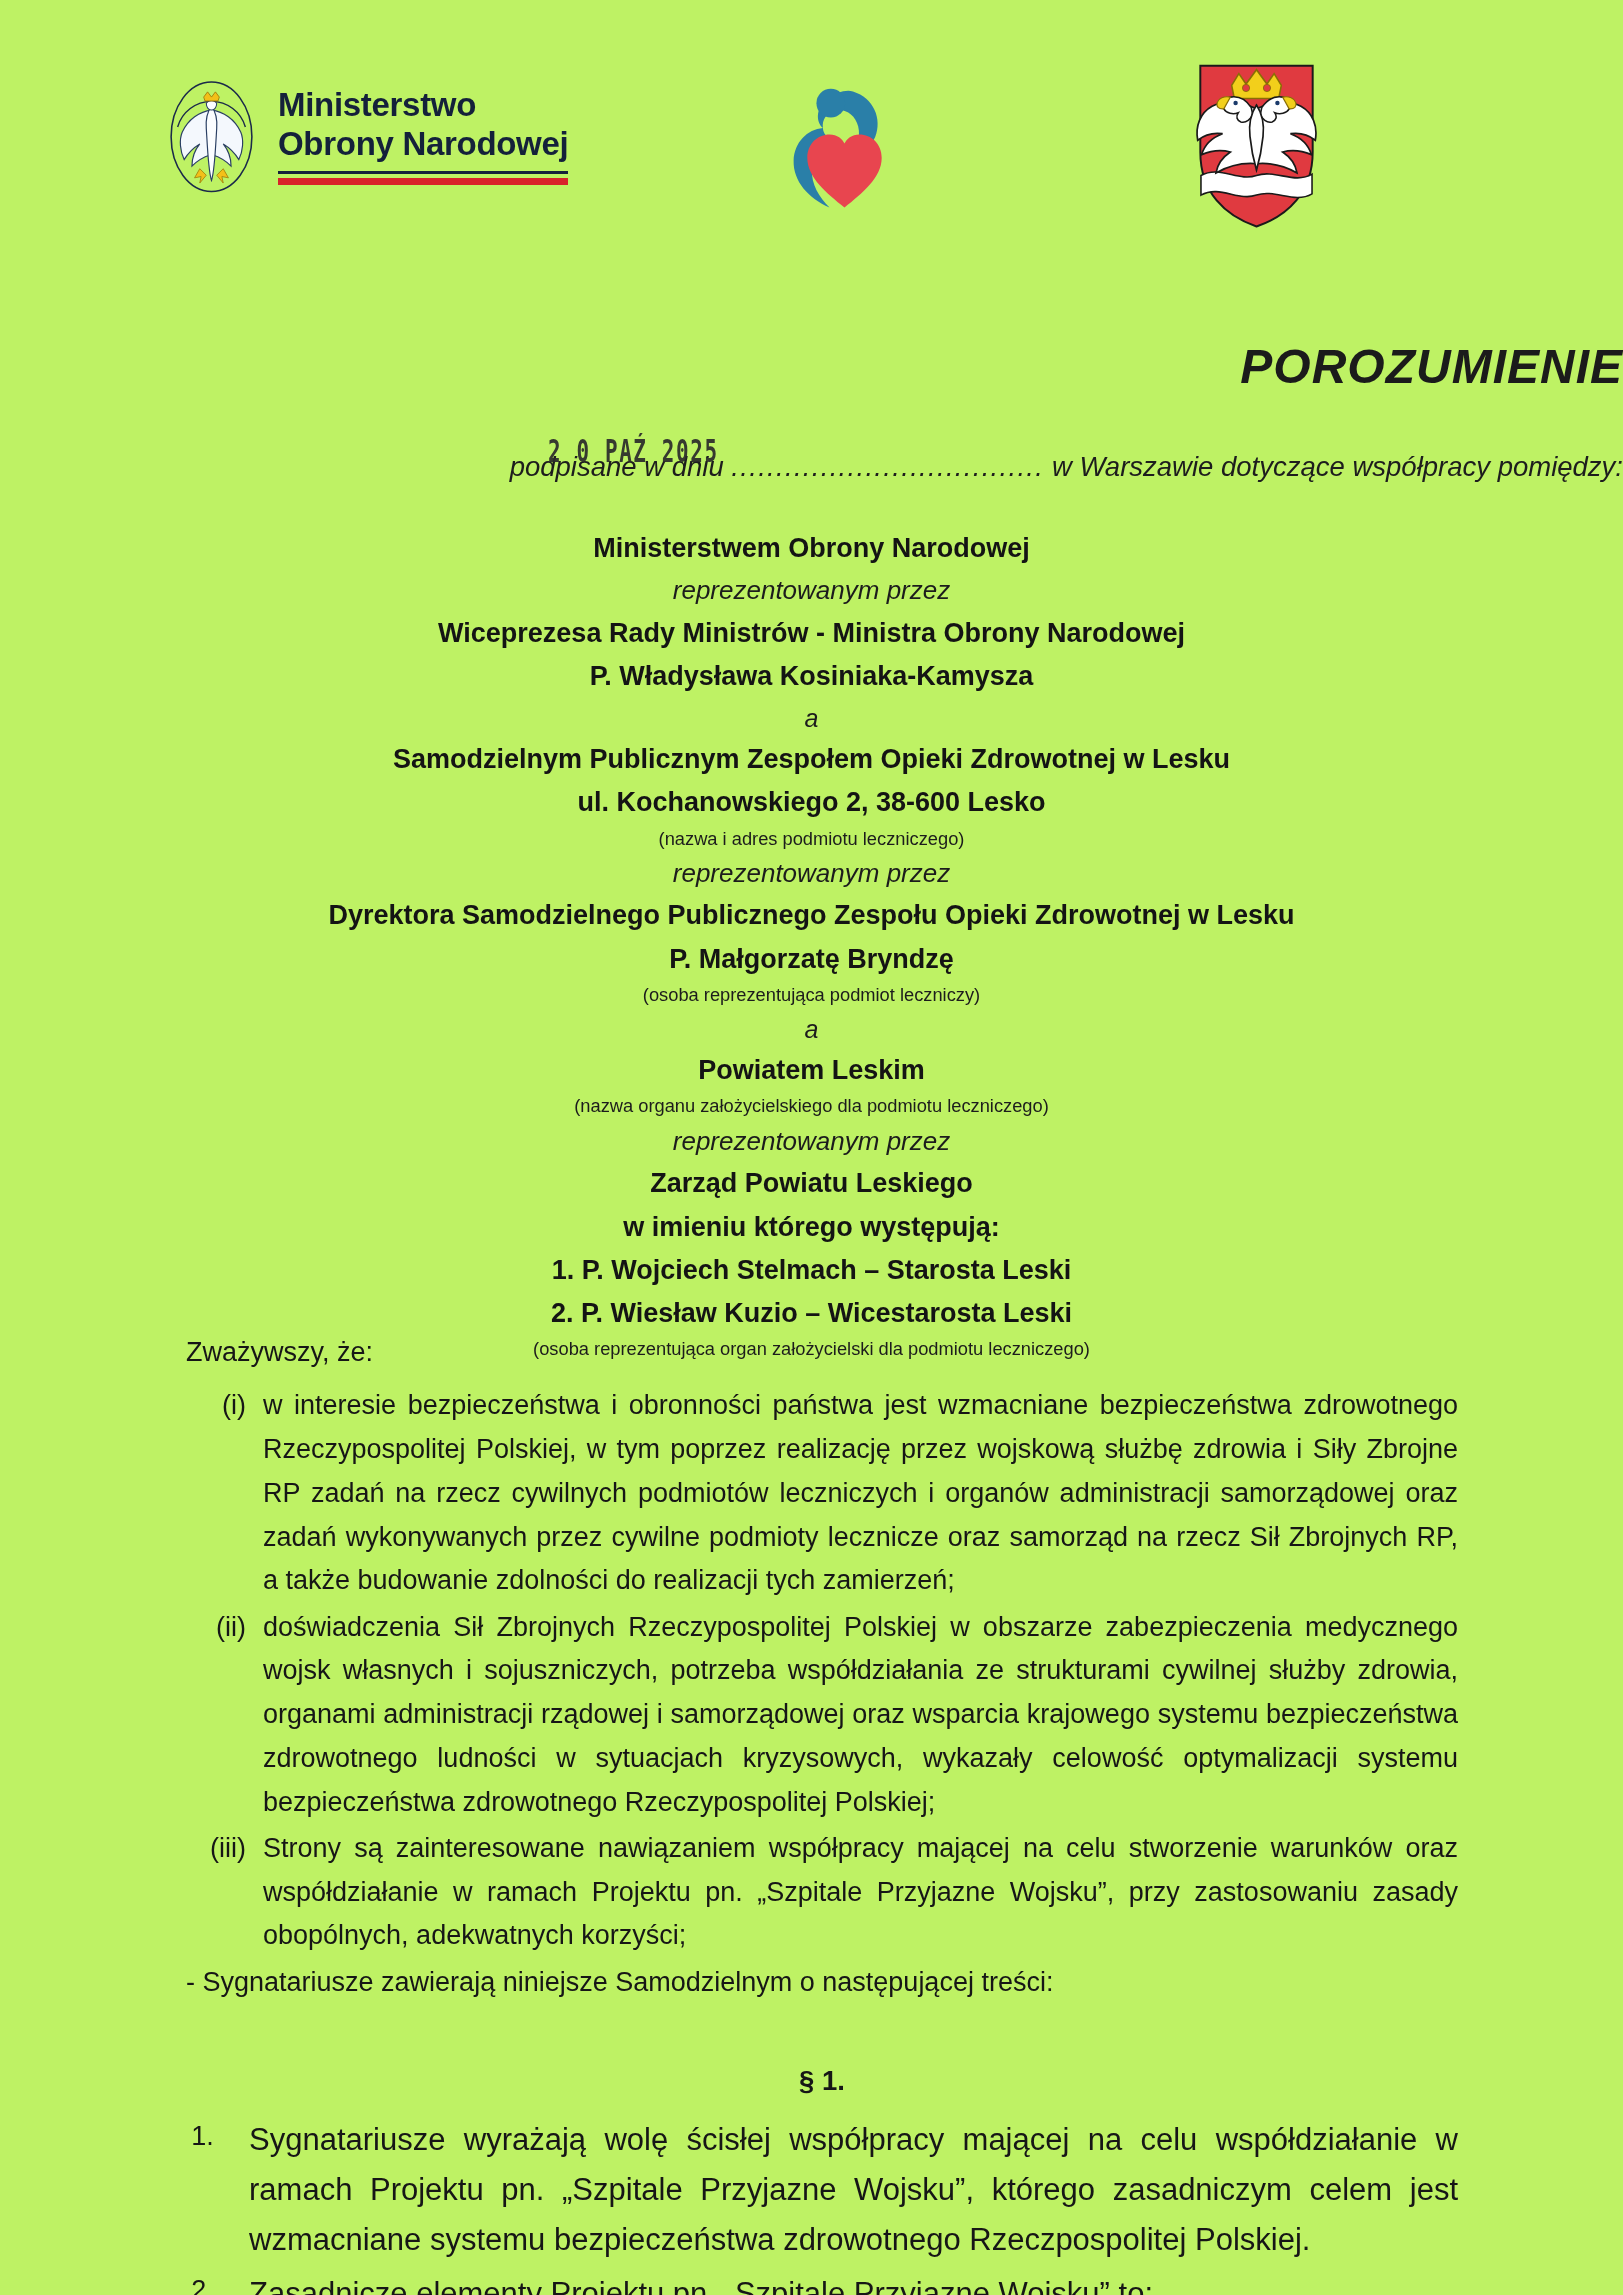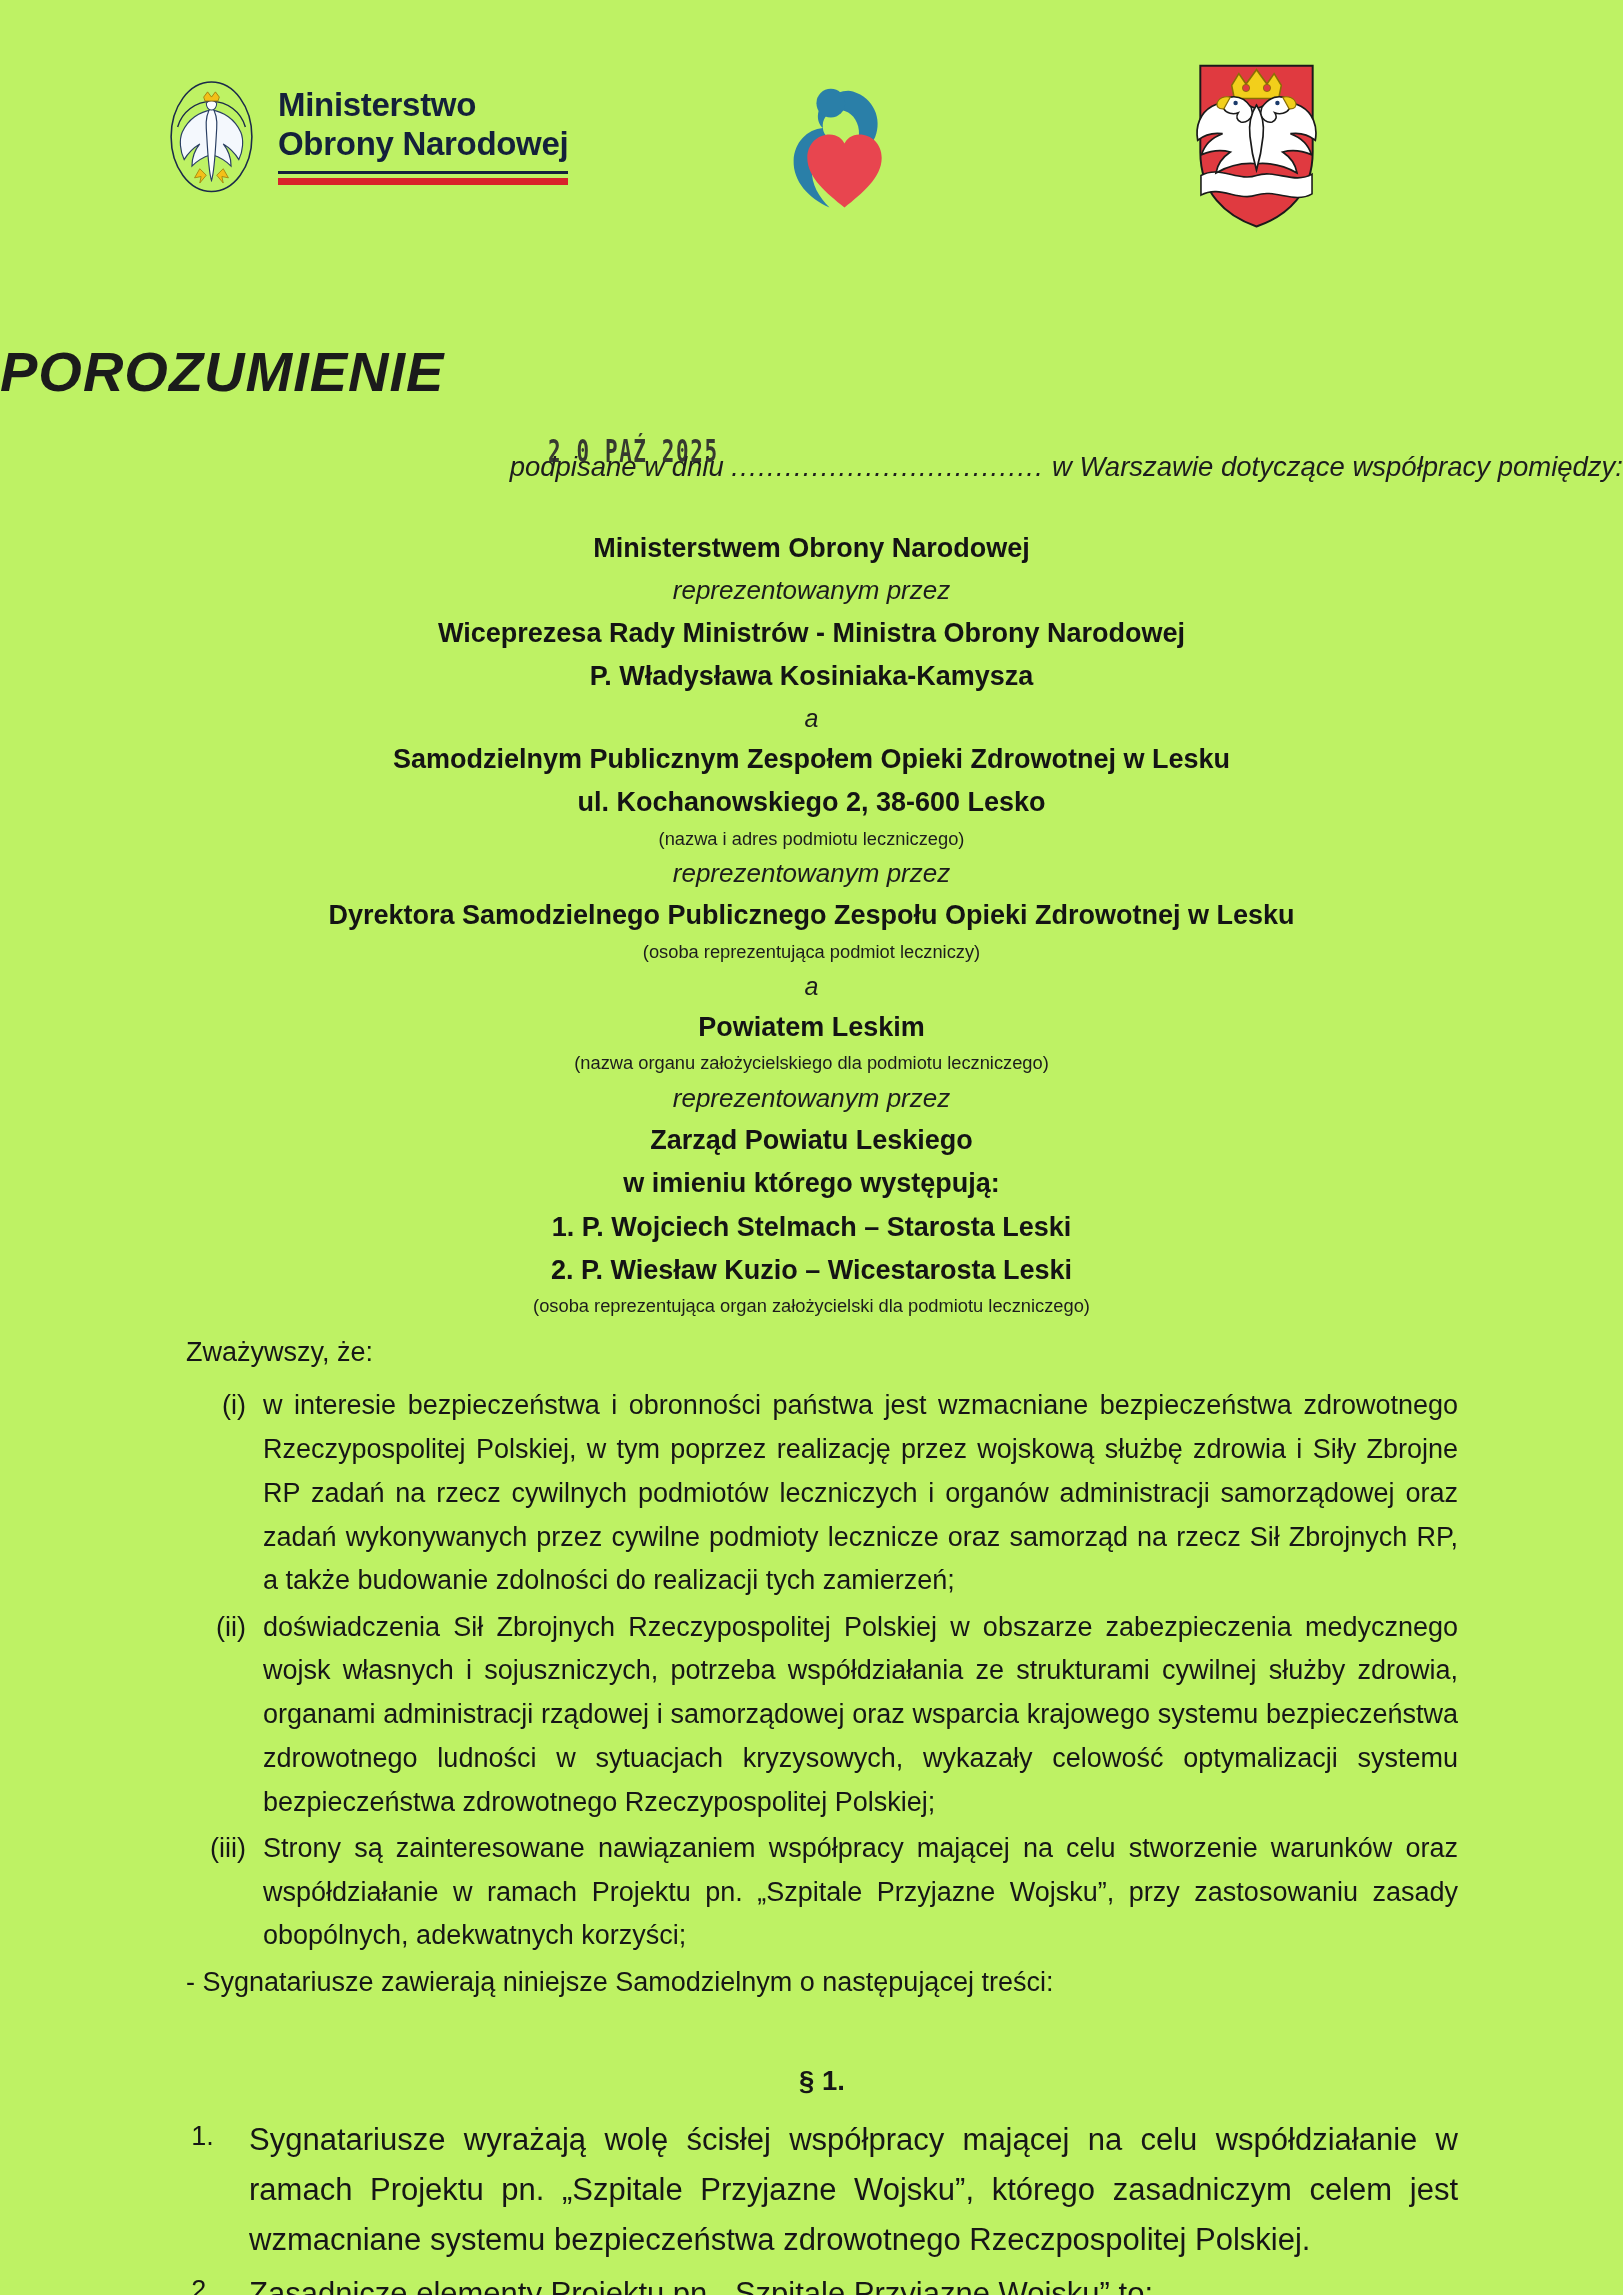--- a/index.html
+++ b/index.html
@@ -91,22 +91,22 @@
     width: 157px;
     height: 196px;
   }
 
   
   .doc-title {
     position: absolute;
     top: 339px;
     left: 0;
     width: 1623px;
-    text-align: left;
-    font-size: 56px;
+    text-align: right;
+    font-size: 48px;
     font-weight: 700;
     font-style: italic;
     letter-spacing: 1px;
     color: #1b1b1b;
   }
 
   
   .signed-line {
     position: absolute;
     top: 451px;
@@ -321,20 +321,21 @@
     <div class="p-bold">Ministerstwem Obrony Narodowej</div>
     <div class="p-ital">reprezentowanym przez</div>
     <div class="p-bold">Wiceprezesa Rady Ministrów - Ministra Obrony Narodowej</div>
     <div class="p-bold">P. Władysława Kosiniaka-Kamysza</div>
     <div class="p-a">a</div>
     <div class="p-bold">Samodzielnym Publicznym Zespołem Opieki Zdrowotnej w Lesku</div>
     <div class="p-bold">ul. Kochanowskiego 2, 38-600 Lesko</div>
     <div class="p-small">(nazwa i adres podmiotu leczniczego)</div>
     <div class="p-ital">reprezentowanym przez</div>
     <div class="p-bold">Dyrektora Samodzielnego Publicznego Zespołu Opieki Zdrowotnej w Lesku</div>
+    <div class="p-bold">P. Małgorzatę Bryndzę</div>
     <div class="p-small">(osoba reprezentująca podmiot leczniczy)</div>
     <div class="p-a">a</div>
     <div class="p-bold">Powiatem Leskim</div>
     <div class="p-small">(nazwa organu założycielskiego dla podmiotu leczniczego)</div>
     <div class="p-ital">reprezentowanym przez</div>
     <div class="p-bold">Zarząd Powiatu Leskiego</div>
     <div class="p-bold">w imieniu którego występują:</div>
     <div class="p-bold">1. P. Wojciech Stelmach – Starosta Leski</div>
     <div class="p-bold">2. P. Wiesław Kuzio – Wicestarosta Leski</div>
     <div class="p-small">(osoba reprezentująca organ założycielski dla podmiotu leczniczego)</div>

